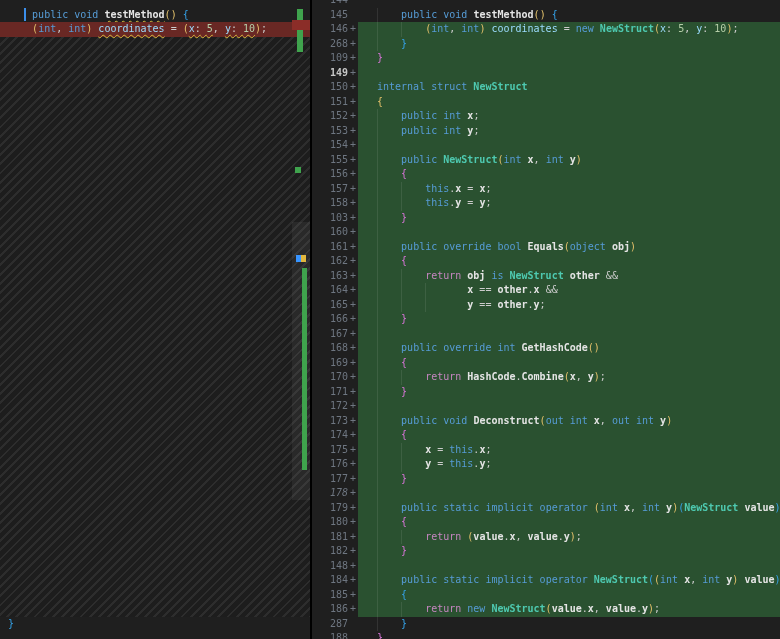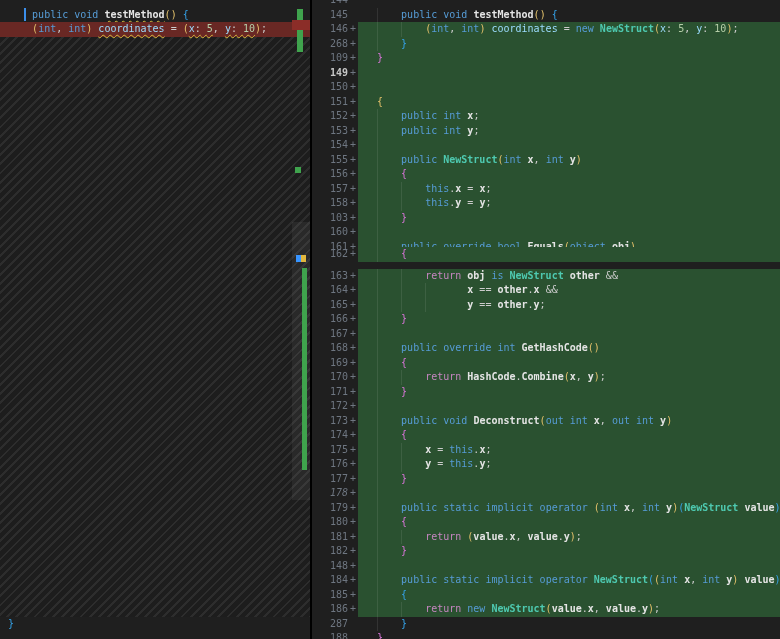--- a/index.html
+++ b/index.html
@@ -63,33 +63,33 @@
   </div>
   <div id="pane-sep"></div>
   <div class="pane" id="right-pane">
     <div id="right-rows">
         <div class="row row-ctx" style="top: -7px;"><span class="lnum">144</span><div class="code"></div></div>
         <div class="row row-ctx" style="top: 7.5px;"><span class="lnum">145</span><div class="code"><div class="guide" style="left: calc(0ch);"></div><span class="tk-o">    </span><span class="tk-k">public</span><span class="tk-o"> </span><span class="tk-k">void</span><span class="tk-o"> </span><span class="tk-n">testMethod</span><span class="tk-g">(</span><span class="tk-g">)</span><span class="tk-o"> </span><span class="tk-b">{</span></div></div>
         <div class="row row-added" style="top: 22px;"><div class="rowbg" style="left: 46px; right: 0px;"></div><span class="lnum">146</span><span class="plus">+</span><div class="code"><div class="guide" style="left: calc(0ch);"></div><div class="guide" style="left: calc(4ch);"></div><span class="tk-o">        </span><span class="tk-g">(</span><span class="tk-k">int</span><span class="tk-o">, </span><span class="tk-k">int</span><span class="tk-g">)</span><span class="tk-o"> </span><span class="tk-v">coordinates</span><span class="tk-o"> </span><span class="tk-o">=</span><span class="tk-o"> </span><span class="tk-k">new</span><span class="tk-o"> </span><span class="tk-t">NewStruct</span><span class="tk-g">(</span><span class="tk-v">x</span><span class="tk-o">:</span><span class="tk-o"> </span><span class="tk-m">5</span><span class="tk-o">, </span><span class="tk-v">y</span><span class="tk-o">:</span><span class="tk-o"> </span><span class="tk-m">10</span><span class="tk-g">)</span><span class="tk-o">;</span></div></div>
         <div class="row row-added" style="top: 36.5px;"><div class="rowbg" style="left: 46px; right: 0px;"></div><span class="lnum">268</span><span class="plus">+</span><div class="code"><div class="guide" style="left: calc(0ch);"></div><span class="tk-o">    </span><span class="tk-b">}</span></div></div>
         <div class="row row-added" style="top: 51px;"><div class="rowbg" style="left: 46px; right: 0px;"></div><span class="lnum">109</span><span class="plus">+</span><div class="code"><span class="tk-p">}</span></div></div>
         <div class="row row-added" style="top: 65.5px;"><div class="rowbg" style="left: 46px; right: 0px;"></div><span class="lnum active">149</span><span class="plus">+</span><div class="code"></div></div>
-        <div class="row row-added" style="top: 80px;"><div class="rowbg" style="left: 46px; right: 0px;"></div><span class="lnum">150</span><span class="plus">+</span></div>
+        <div class="row row-added" style="top: 80px;"><div class="rowbg" style="left: 46px; right: 0px;"></div><span class="lnum">150</span><span class="plus">+</span><div class="code"><span class="tk-k">internal</span><span class="tk-o"> </span><span class="tk-k">struct</span><span class="tk-o"> </span><span class="tk-t">NewStruct</span></div></div>
         <div class="row row-added" style="top: 94.5px;"><div class="rowbg" style="left: 46px; right: 0px;"></div><span class="lnum">151</span><span class="plus">+</span><div class="code"><span class="tk-g">{</span></div></div>
         <div class="row row-added" style="top: 109px;"><div class="rowbg" style="left: 46px; right: 0px;"></div><span class="lnum">152</span><span class="plus">+</span><div class="code"><div class="guide" style="left: calc(0ch);"></div><span class="tk-o">    </span><span class="tk-k">public</span><span class="tk-o"> </span><span class="tk-k">int</span><span class="tk-o"> </span><span class="tk-n">x</span><span class="tk-o">;</span></div></div>
         <div class="row row-added" style="top: 123.5px;"><div class="rowbg" style="left: 46px; right: 0px;"></div><span class="lnum">153</span><span class="plus">+</span><div class="code"><div class="guide" style="left: calc(0ch);"></div><span class="tk-o">    </span><span class="tk-k">public</span><span class="tk-o"> </span><span class="tk-k">int</span><span class="tk-o"> </span><span class="tk-n">y</span><span class="tk-o">;</span></div></div>
         <div class="row row-added" style="top: 138px;"><div class="rowbg" style="left: 46px; right: 0px;"></div><span class="lnum">154</span><span class="plus">+</span><div class="code"><div class="guide" style="left: calc(0ch);"></div></div></div>
         <div class="row row-added" style="top: 152.5px;"><div class="rowbg" style="left: 46px; right: 0px;"></div><span class="lnum">155</span><span class="plus">+</span><div class="code"><div class="guide" style="left: calc(0ch);"></div><span class="tk-o">    </span><span class="tk-k">public</span><span class="tk-o"> </span><span class="tk-t">NewStruct</span><span class="tk-g">(</span><span class="tk-k">int</span><span class="tk-o"> </span><span class="tk-n">x</span><span class="tk-o">, </span><span class="tk-k">int</span><span class="tk-o"> </span><span class="tk-n">y</span><span class="tk-g">)</span></div></div>
         <div class="row row-added" style="top: 167px;"><div class="rowbg" style="left: 46px; right: 0px;"></div><span class="lnum">156</span><span class="plus">+</span><div class="code"><div class="guide" style="left: calc(0ch);"></div><span class="tk-o">    </span><span class="tk-p">{</span></div></div>
         <div class="row row-added" style="top: 181.5px;"><div class="rowbg" style="left: 46px; right: 0px;"></div><span class="lnum">157</span><span class="plus">+</span><div class="code"><div class="guide" style="left: calc(0ch);"></div><div class="guide" style="left: calc(4ch);"></div><span class="tk-o">        </span><span class="tk-k">this</span><span class="tk-o">.</span><span class="tk-n">x</span><span class="tk-o"> = </span><span class="tk-n">x</span><span class="tk-o">;</span></div></div>
         <div class="row row-added" style="top: 196px;"><div class="rowbg" style="left: 46px; right: 0px;"></div><span class="lnum">158</span><span class="plus">+</span><div class="code"><div class="guide" style="left: calc(0ch);"></div><div class="guide" style="left: calc(4ch);"></div><span class="tk-o">        </span><span class="tk-k">this</span><span class="tk-o">.</span><span class="tk-n">y</span><span class="tk-o"> = </span><span class="tk-n">y</span><span class="tk-o">;</span></div></div>
         <div class="row row-added" style="top: 210.5px;"><div class="rowbg" style="left: 46px; right: 0px;"></div><span class="lnum">103</span><span class="plus">+</span><div class="code"><div class="guide" style="left: calc(0ch);"></div><span class="tk-o">    </span><span class="tk-p">}</span></div></div>
         <div class="row row-added" style="top: 225px;"><div class="rowbg" style="left: 46px; right: 0px;"></div><span class="lnum">160</span><span class="plus">+</span><div class="code"><div class="guide" style="left: calc(0ch);"></div></div></div>
         <div class="row row-added" style="top: 239.5px;"><div class="rowbg" style="left: 46px; right: 0px;"></div><span class="lnum">161</span><span class="plus">+</span><div class="code"><div class="guide" style="left: calc(0ch);"></div><span class="tk-o">    </span><span class="tk-k">public</span><span class="tk-o"> </span><span class="tk-k">override</span><span class="tk-o"> </span><span class="tk-k">bool</span><span class="tk-o"> </span><span class="tk-n">Equals</span><span class="tk-g">(</span><span class="tk-k">object</span><span class="tk-o"> </span><span class="tk-n">obj</span><span class="tk-g">)</span></div></div>
-        <div class="row row-added" style="top: 247px;"><div class="rowbg" style="left: 46px; right: 0px;"></div><span class="lnum">162</span><span class="plus">+</span><div class="code"><div class="guide" style="left: calc(0ch);"></div><span class="tk-o">    </span><span class="tk-p">{</span></div></div>
+        <div class="row row-added" style="top: 254px;"><div class="rowbg" style="left: 46px; right: 0px;"></div><span class="lnum">162</span><span class="plus">+</span><div class="code"><div class="guide" style="left: calc(0ch);"></div><span class="tk-o">    </span><span class="tk-p">{</span></div></div>
         <div class="row row-added" style="top: 268.5px;"><div class="rowbg" style="left: 46px; right: 0px;"></div><span class="lnum">163</span><span class="plus">+</span><div class="code"><div class="guide" style="left: calc(0ch);"></div><div class="guide" style="left: calc(4ch);"></div><span class="tk-o">        </span><span class="tk-c">return</span><span class="tk-o"> </span><span class="tk-n">obj</span><span class="tk-o"> </span><span class="tk-k">is</span><span class="tk-o"> </span><span class="tk-t">NewStruct</span><span class="tk-o"> </span><span class="tk-n">other</span><span class="tk-o"> </span><span class="tk-o">&amp;&amp;</span></div></div>
         <div class="row row-added" style="top: 283px;"><div class="rowbg" style="left: 46px; right: 0px;"></div><span class="lnum">164</span><span class="plus">+</span><div class="code"><div class="guide" style="left: calc(0ch);"></div><div class="guide" style="left: calc(4ch);"></div><div class="guide" style="left: calc(8ch);"></div><span class="tk-o">               </span><span class="tk-n">x</span><span class="tk-o"> == </span><span class="tk-n">other</span><span class="tk-o">.</span><span class="tk-n">x</span><span class="tk-o"> </span><span class="tk-o">&amp;&amp;</span></div></div>
         <div class="row row-added" style="top: 297.5px;"><div class="rowbg" style="left: 46px; right: 0px;"></div><span class="lnum">165</span><span class="plus">+</span><div class="code"><div class="guide" style="left: calc(0ch);"></div><div class="guide" style="left: calc(4ch);"></div><div class="guide" style="left: calc(8ch);"></div><span class="tk-o">               </span><span class="tk-n">y</span><span class="tk-o"> == </span><span class="tk-n">other</span><span class="tk-o">.</span><span class="tk-n">y</span><span class="tk-o">;</span></div></div>
         <div class="row row-added" style="top: 312px;"><div class="rowbg" style="left: 46px; right: 0px;"></div><span class="lnum">166</span><span class="plus">+</span><div class="code"><div class="guide" style="left: calc(0ch);"></div><span class="tk-o">    </span><span class="tk-p">}</span></div></div>
         <div class="row row-added" style="top: 326.5px;"><div class="rowbg" style="left: 46px; right: 0px;"></div><span class="lnum">167</span><span class="plus">+</span><div class="code"><div class="guide" style="left: calc(0ch);"></div></div></div>
         <div class="row row-added" style="top: 341px;"><div class="rowbg" style="left: 46px; right: 0px;"></div><span class="lnum">168</span><span class="plus">+</span><div class="code"><div class="guide" style="left: calc(0ch);"></div><span class="tk-o">    </span><span class="tk-k">public</span><span class="tk-o"> </span><span class="tk-k">override</span><span class="tk-o"> </span><span class="tk-k">int</span><span class="tk-o"> </span><span class="tk-n">GetHashCode</span><span class="tk-g">(</span><span class="tk-g">)</span></div></div>
         <div class="row row-added" style="top: 355.5px;"><div class="rowbg" style="left: 46px; right: 0px;"></div><span class="lnum">169</span><span class="plus">+</span><div class="code"><div class="guide" style="left: calc(0ch);"></div><span class="tk-o">    </span><span class="tk-p">{</span></div></div>
         <div class="row row-added" style="top: 370px;"><div class="rowbg" style="left: 46px; right: 0px;"></div><span class="lnum">170</span><span class="plus">+</span><div class="code"><div class="guide" style="left: calc(0ch);"></div><div class="guide" style="left: calc(4ch);"></div><span class="tk-o">        </span><span class="tk-c">return</span><span class="tk-o"> </span><span class="tk-n">HashCode</span><span class="tk-o">.</span><span class="tk-n">Combine</span><span class="tk-g">(</span><span class="tk-n">x</span><span class="tk-o">, </span><span class="tk-n">y</span><span class="tk-g">)</span><span class="tk-o">;</span></div></div>
         <div class="row row-added" style="top: 384.5px;"><div class="rowbg" style="left: 46px; right: 0px;"></div><span class="lnum">171</span><span class="plus">+</span><div class="code"><div class="guide" style="left: calc(0ch);"></div><span class="tk-o">    </span><span class="tk-p">}</span></div></div>
         <div class="row row-added" style="top: 399px;"><div class="rowbg" style="left: 46px; right: 0px;"></div><span class="lnum">172</span><span class="plus">+</span><div class="code"><div class="guide" style="left: calc(0ch);"></div></div></div>

